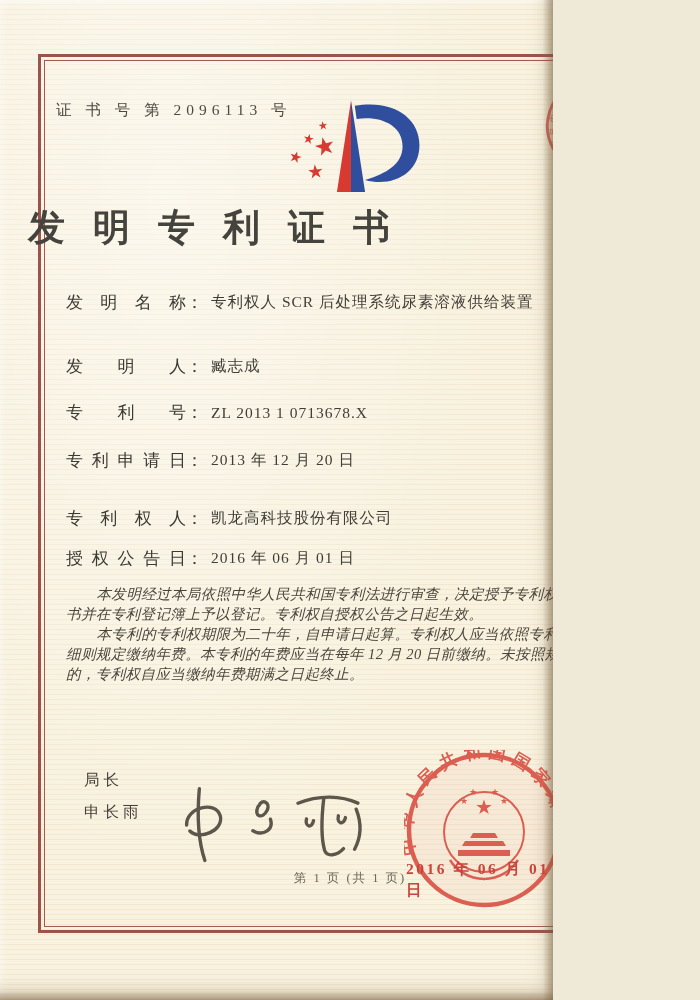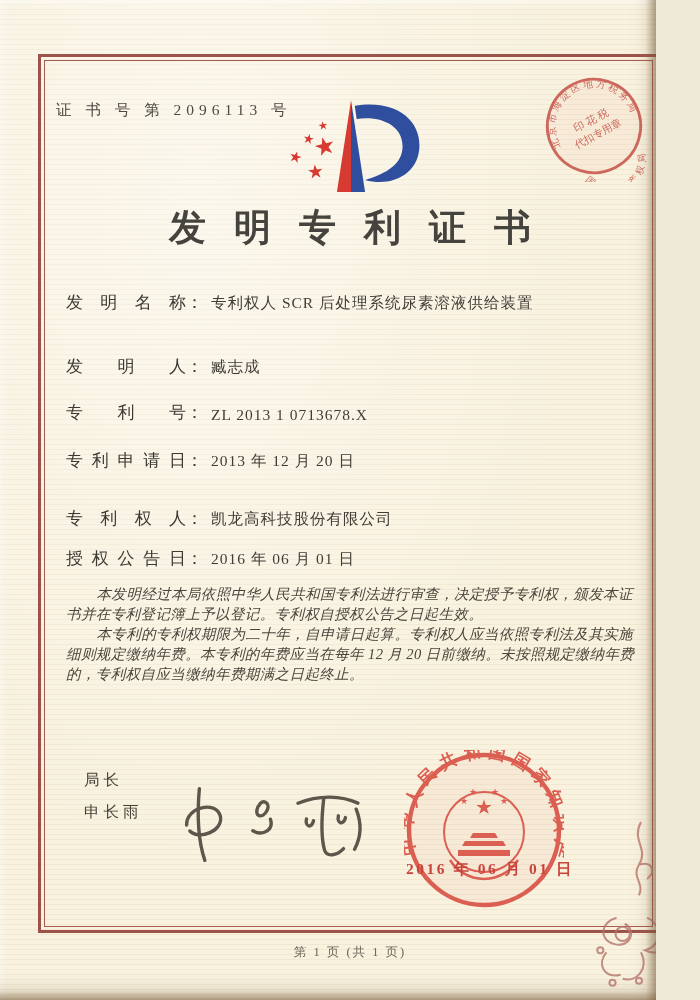--- a/index.html
+++ b/index.html
@@ -1,55 +1,55 @@
 <!DOCTYPE html>
 <html><head>
 <meta charset="utf-8">
 <style>
   * { margin:0; padding:0; box-sizing:border-box; }
   html,body { width:700px; height:1000px; }
   body { font-family:"Liberation Serif","DejaVu Serif",serif; background:#efe9d8; }
   .page {
-    position:relative; width:656px; height:1000px; overflow:hidden;
+    position:relative; width:553px; height:1000px; overflow:hidden;
     background:
       radial-gradient(ellipse at 30% 20%, rgba(255,255,255,.45), rgba(255,255,255,0) 60%),
       repeating-linear-gradient(0deg, rgba(214,182,148,.17) 0 1px, rgba(0,0,0,0) 1px 5px),
       #f8f2df;
     box-shadow: inset -12px -14px 22px -12px rgba(118,88,52,.55),
                 inset 4px 5px 10px -5px rgba(255,255,255,.9);
   }
   .edge-r { position:absolute; right:0; top:0; width:10px; height:100%;
     background:linear-gradient(to left, rgba(105,80,48,.38), rgba(105,80,48,0)); }
   .edge-b { position:absolute; left:0; bottom:0; width:100%; height:9px;
     background:linear-gradient(to top, rgba(105,80,48,.35), rgba(105,80,48,0)); }
   .frame { position:absolute; left:38px; top:54px; width:621px; height:879px;
     border:3px solid #9c544a; }
   .frame-inner { position:absolute; inset:3px; border:1px solid #a65a4f; }
   .cert-number { position:absolute; left:56px; top:100px; font-size:15.5px;
     letter-spacing:5px; color:#4e4a42; }
-  .title { position:absolute; left:0; top:203px; width:700px; text-align:center;
+  .title { position:absolute; left:0; top:203px; width:700px; text-align:left;
     font-size:37px; font-weight:700; color:#45433d; letter-spacing:28px; text-indent:28px; }
   .logo { position:absolute; left:276px; top:92px; }
   .tax-seal { position:absolute; left:538px; top:70px; opacity:.88; }
-  .field-row { position:absolute; left:66px; display:flex; align-items:flex-end; color:#3b3933; }
+  .field-row { position:absolute; left:66px; display:flex; align-items:center; color:#3b3933; }
   .field-label { display:inline-block; width:120px; font-size:17px;
     text-align:justify; text-align-last:justify; color:#3b3933; }
   .field-colon { font-size:17px; margin-right:8px; }
   .field-value { font-size:15.5px; letter-spacing:1px; color:#403d37; }
   .body-text { position:absolute; left:66px; top:584px; width:572px;
     font-size:14.5px; line-height:20px; color:#4a453c; font-style:italic; }
   .body-text p { text-indent:2.1em; letter-spacing:.4px; }
   .signer { position:absolute; left:84px; top:764px; font-size:15.5px;
     letter-spacing:4px; color:#44413a; line-height:32px; }
   .signature { position:absolute; left:168px; top:772px; }
   .issuing-seal { position:absolute; left:404px; top:750px; opacity:.9; }
   .seal-date { position:absolute; left:406px; top:859px; font-size:15.5px;
     letter-spacing:2.5px; color:#c9453c; font-weight:700; z-index:5; }
   .corner-ornament { position:absolute; left:586px; top:820px; opacity:.8; }
-  .page-footer { position:absolute; left:0; top:944px; width:700px; text-align:center;
+  .page-footer { position:absolute; left:0; top:870px; width:700px; text-align:center;
     font-size:12.5px; letter-spacing:2px; color:#6b655a; }
 </style>
 </head>
 <body>
 
 <div class="page">
   <div class="frame">
     <div class="frame-inner"></div>
   </div>
 

